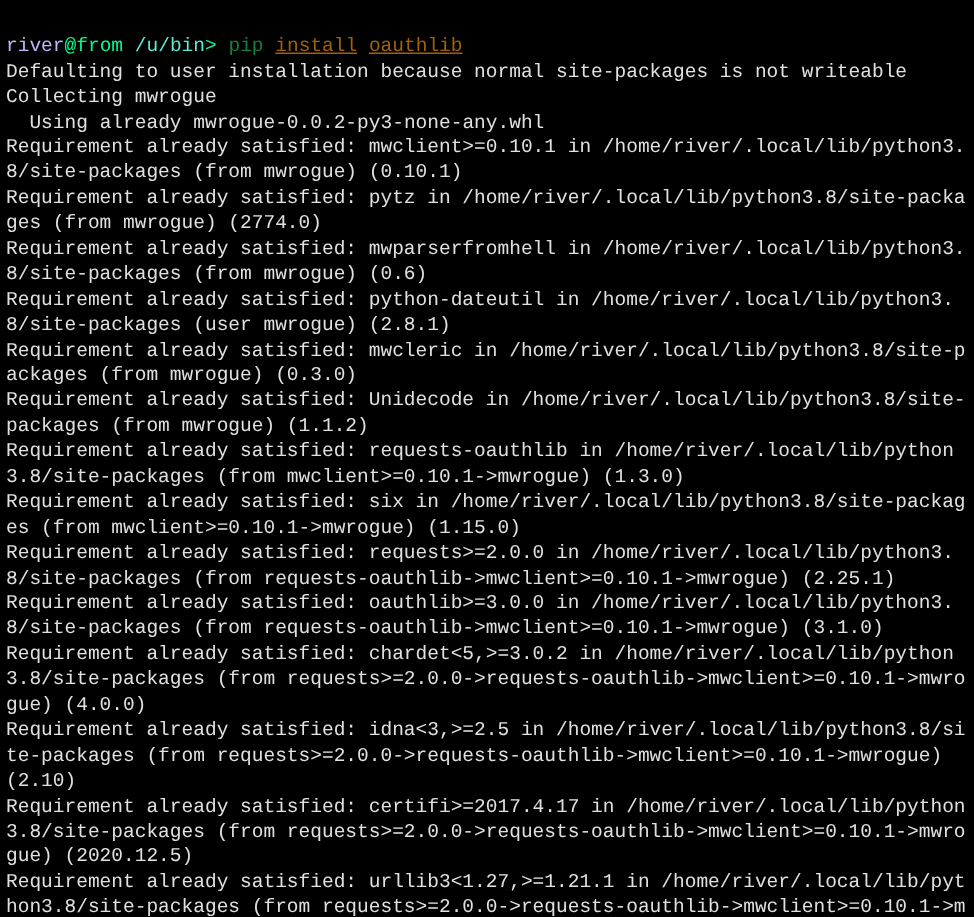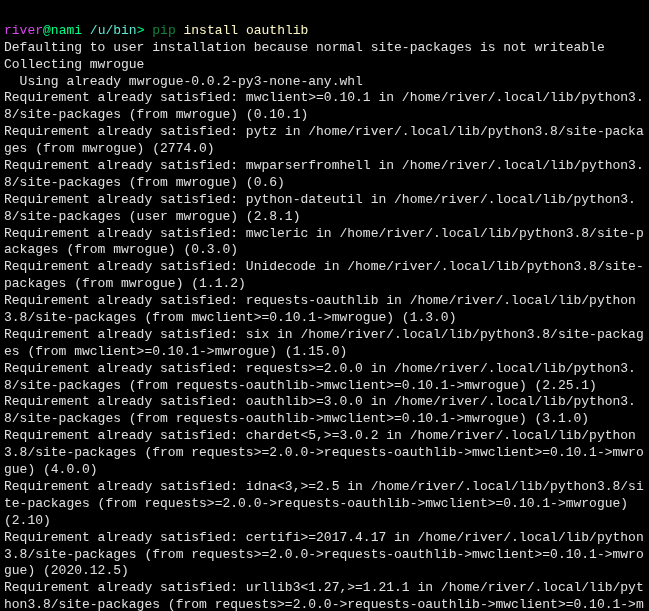--- a/index.html
+++ b/index.html
@@ -1,28 +1,28 @@
 <!DOCTYPE html>
 <html><head>
 <meta charset="utf-8">
 <style>
 html,body{margin:0;padding:0;background:#000;font-family:"Courier New",monospace;font-size:13px;line-height:1.3;width:649px;height:611px;overflow:hidden}
 .terminal{padding:6px 4px;color:#e0e0e0;white-space:pre-wrap;word-break:break-all}
-.prompt .user{color:#d946ef}
+.prompt .user{color:#c4b5fd}
 .prompt .at{color:#00ff88}
 .prompt .host{color:#00ff88}
 .prompt .path{color:#5eead4}
 .prompt .gt{color:#00ff88}
 .cmd-pip{color:#15803d}
-.cmd-underline{color:#fef9c3;}
+.cmd-underline{color:#a16207;text-decoration:underline}
 </style>
 </head>
 <body>
 <div class="terminal">
-<span class="prompt"><span class="user">river</span><span class="at">@</span><span class="host">nami</span> <span class="path">/u/bin</span><span class="gt">&gt;</span></span> <span class="cmd-pip">pip</span> <span class="cmd-underline">install</span> <span class="cmd-underline">oauthlib</span>
+<span class="prompt"><span class="user">river</span><span class="at">@</span><span class="host">from</span> <span class="path">/u/bin</span><span class="gt">&gt;</span></span> <span class="cmd-pip">pip</span> <span class="cmd-underline">install</span> <span class="cmd-underline">oauthlib</span>
 <span>Defaulting to user installation because normal site-packages is not writeable</span>
 <span>Collecting mwrogue</span>
 <span>  Using already mwrogue-0.0.2-py3-none-any.whl</span>
 <span>Requirement already satisfied: mwclient&gt;=0.10.1 in /home/river/.local/lib/python3.8/site-packages (from mwrogue) (0.10.1)</span>
 <span>Requirement already satisfied: pytz in /home/river/.local/lib/python3.8/site-packages (from mwrogue) (2774.0)</span>
 <span>Requirement already satisfied: mwparserfromhell in /home/river/.local/lib/python3.8/site-packages (from mwrogue) (0.6)</span>
 <span>Requirement already satisfied: python-dateutil in /home/river/.local/lib/python3.8/site-packages (user mwrogue) (2.8.1)</span>
 <span>Requirement already satisfied: mwcleric in /home/river/.local/lib/python3.8/site-packages (from mwrogue) (0.3.0)</span>
 <span>Requirement already satisfied: Unidecode in /home/river/.local/lib/python3.8/site-packages (from mwrogue) (1.1.2)</span>
 <span>Requirement already satisfied: requests-oauthlib in /home/river/.local/lib/python3.8/site-packages (from mwclient&gt;=0.10.1-&gt;mwrogue) (1.3.0)</span>

